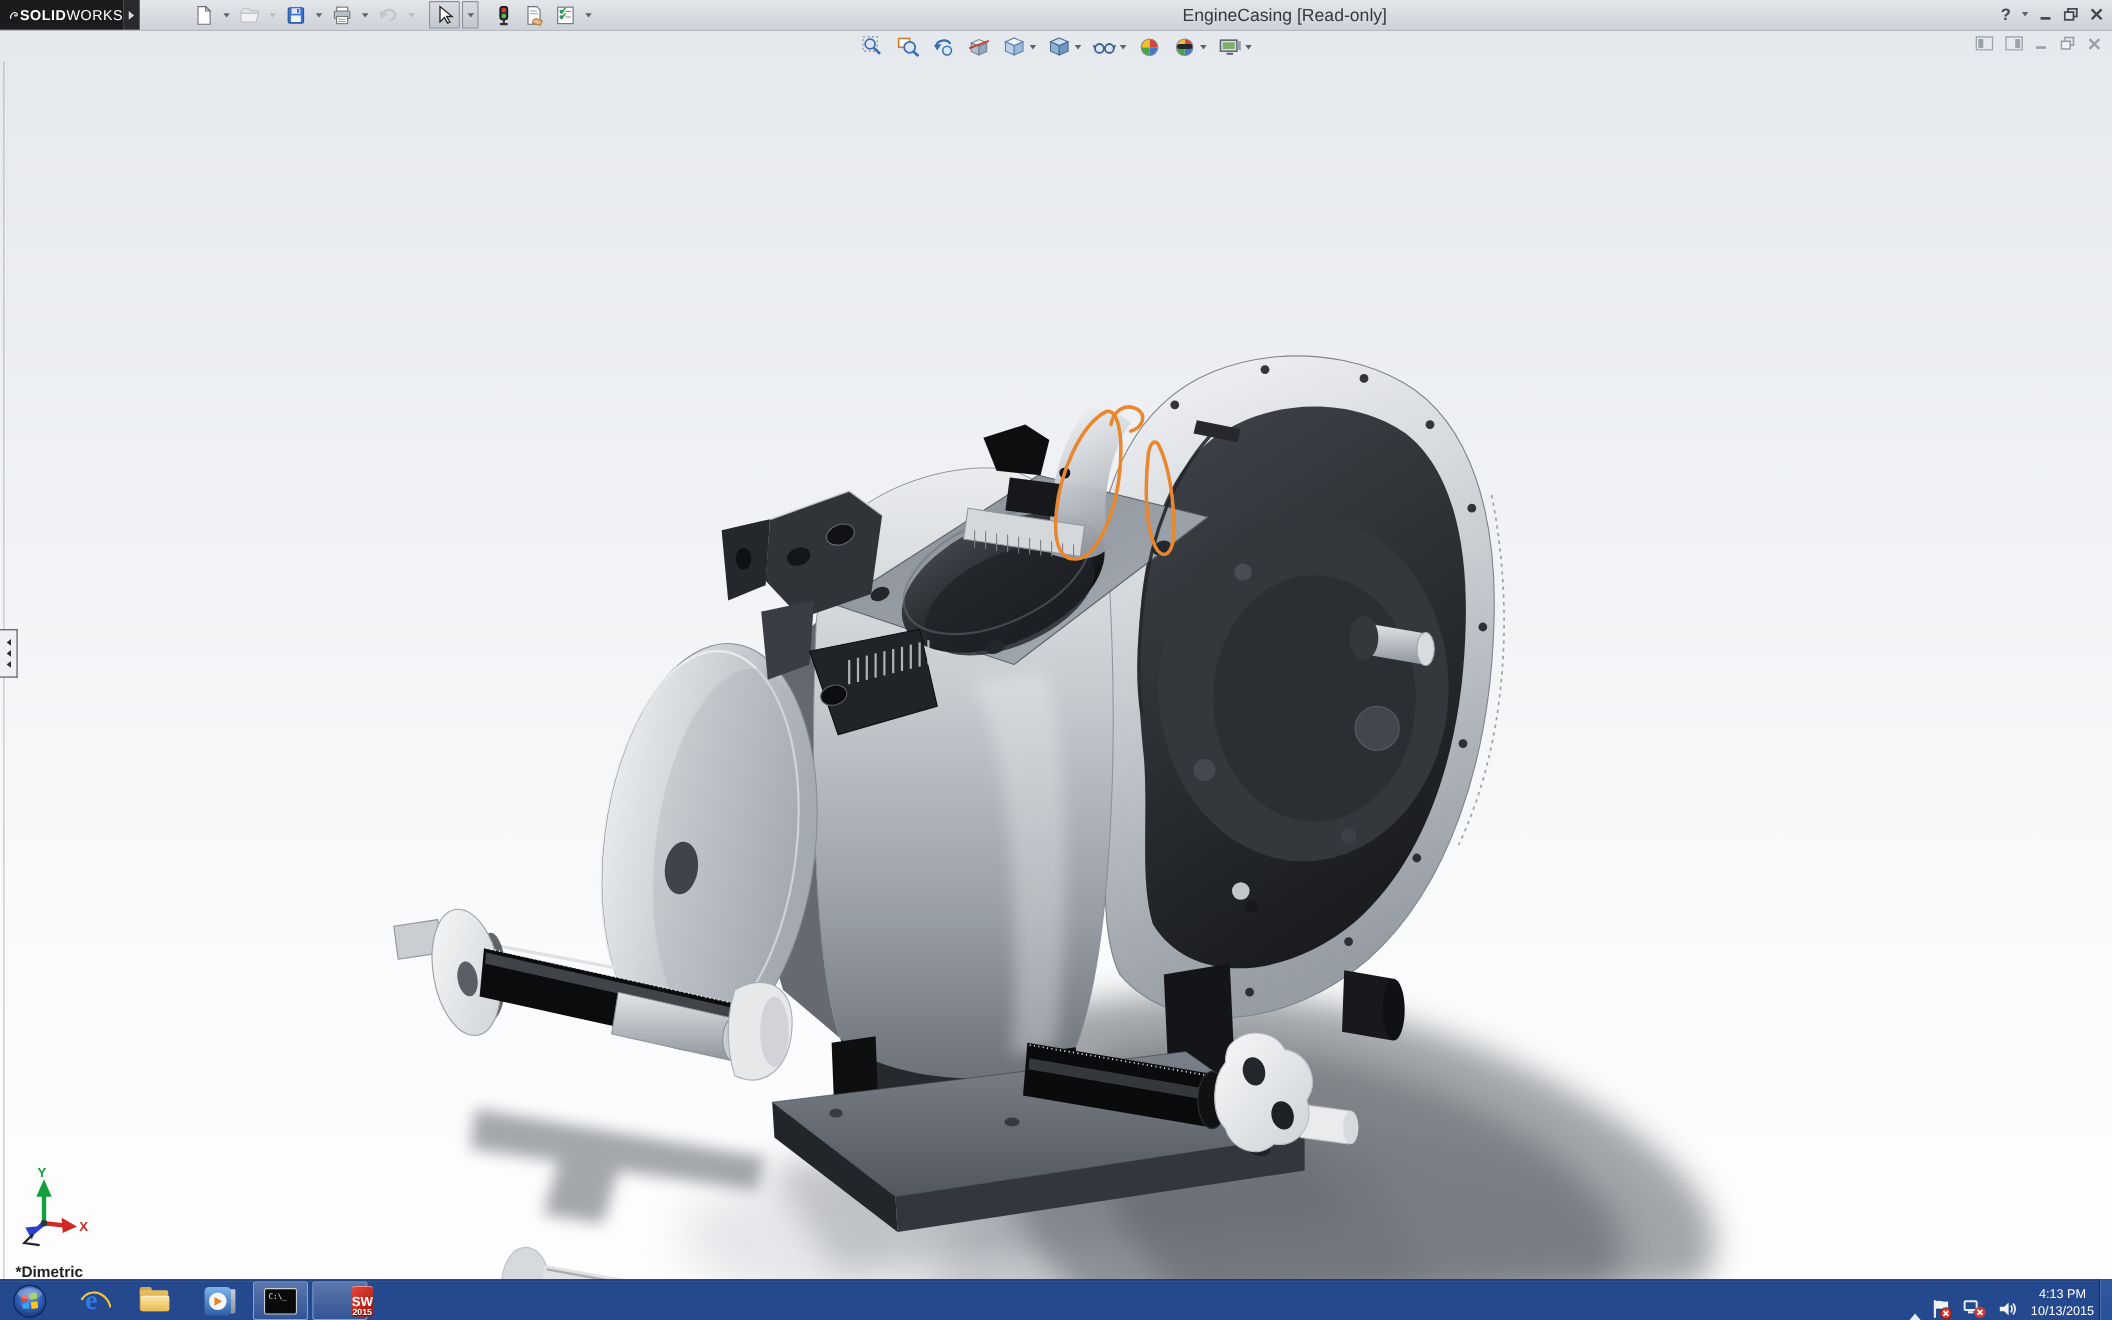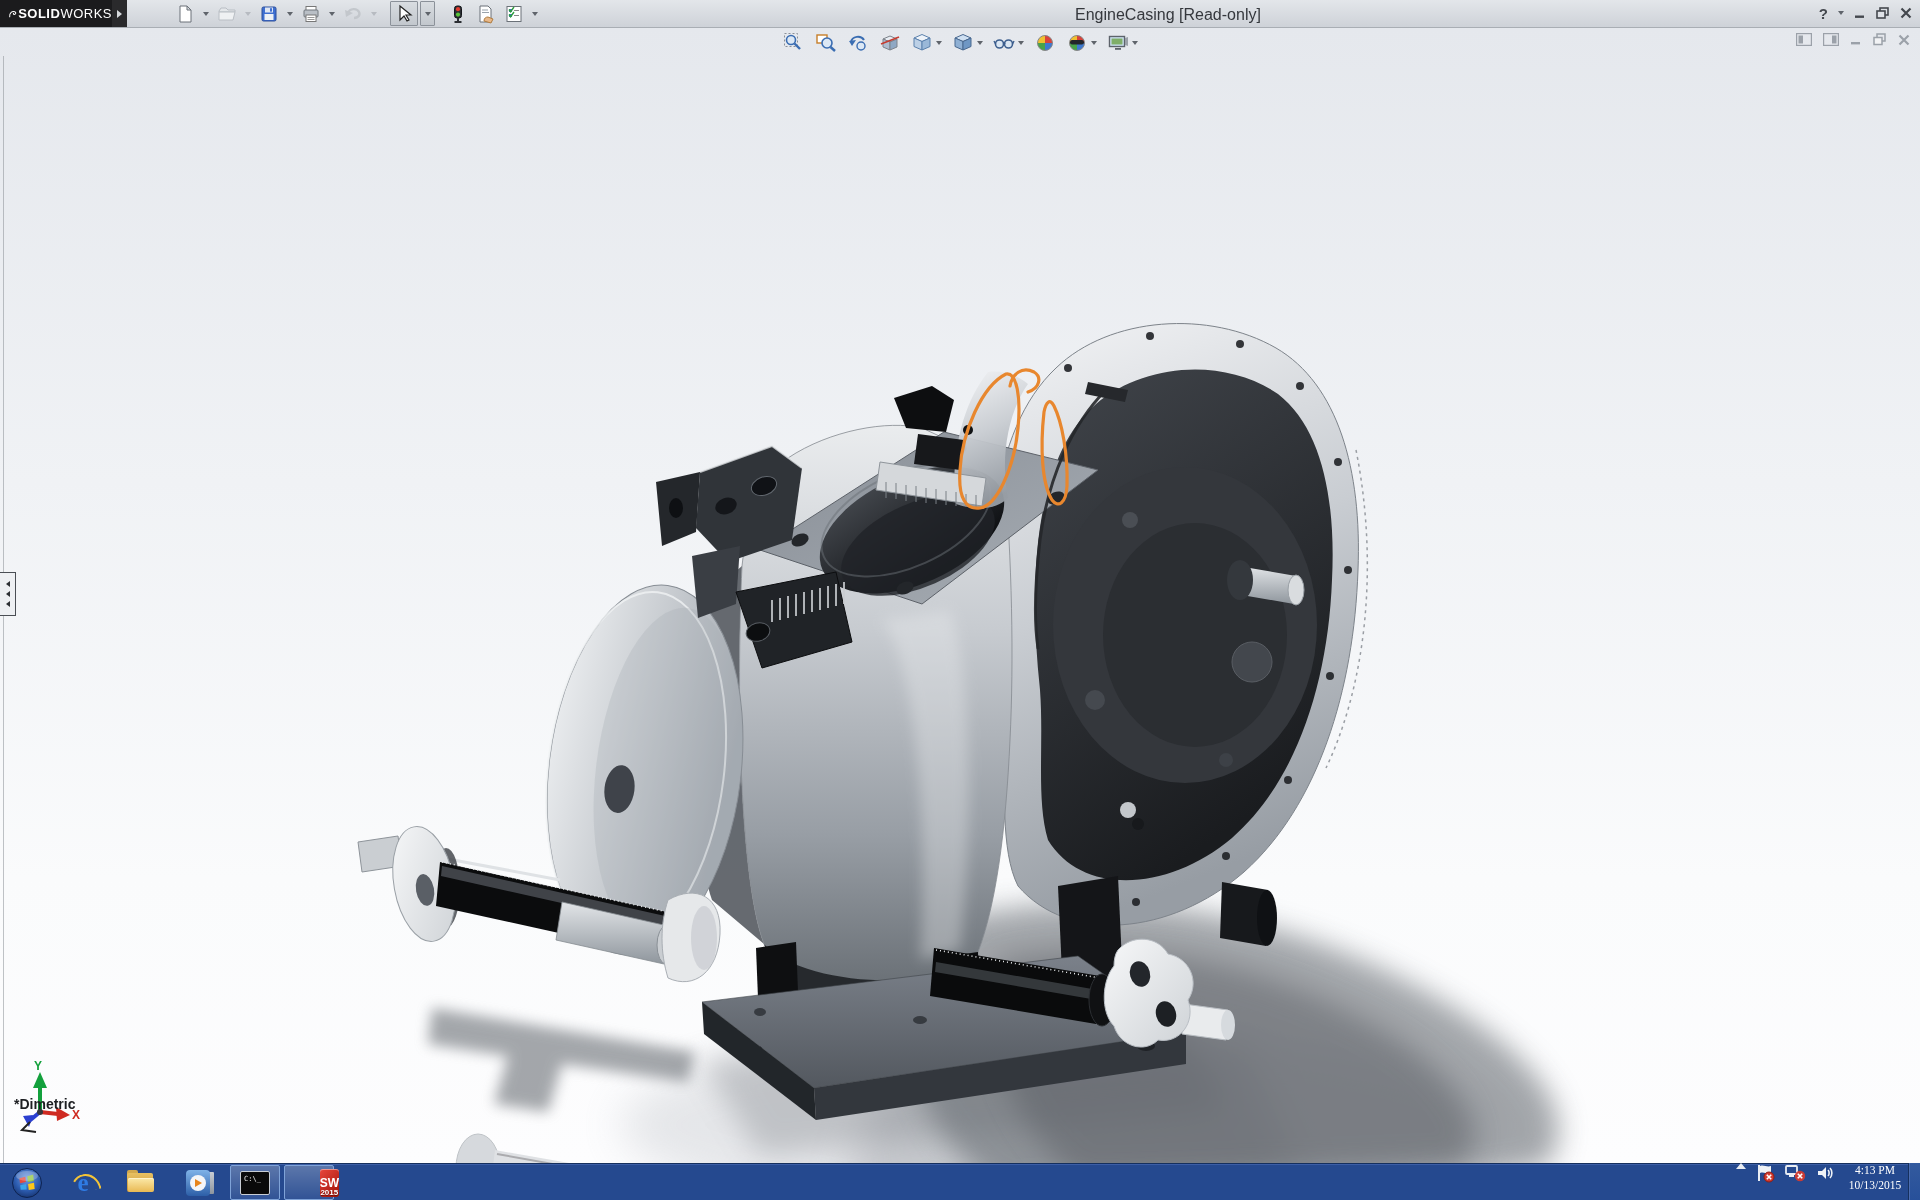--- a/index.html
+++ b/index.html
@@ -39,32 +39,32 @@
   .headsup-inner{display:flex;align-items:center;gap:6px;}
   .hitool{display:flex;align-items:center;gap:3px;padding:1px 2px;cursor:pointer;}
 
   
   .viewport-svg{position:absolute;left:0;top:0;z-index:1;}
   .collapsed-tab{position:absolute;left:0;top:572px;width:15px;height:42px;z-index:10;
     background:#eef0f3;border:1px solid #4a4e54;border-left:none;
     display:flex;flex-direction:column;align-items:center;justify-content:center;gap:4px;cursor:pointer;}
   .tri-l{width:0;height:0;border-top:3px solid transparent;border-bottom:3px solid transparent;border-right:4px solid #2c2f33;}
   .splitline{position:absolute;left:3px;top:56px;width:1px;height:1107px;background:#8d9197;opacity:.55;z-index:9;}
-  .dimetric{position:absolute;left:14px;top:1096px;font-size:14px;font-weight:bold;color:#1d1f22;z-index:5;}
+  .dimetric{position:absolute;left:14px;top:1148px;font-size:14px;font-weight:bold;color:#1d1f22;z-index:5;}
 
   
   .taskbar{position:absolute;left:0;top:1163px;width:1920px;height:37px;z-index:30;
     background:#25498f;border-top:1px solid #16305e;box-shadow:inset 0 1px 0 #3c5ea6;
     display:flex;align-items:center;}
   .tbtn{height:35px;display:flex;align-items:center;justify-content:center;cursor:pointer;box-sizing:border-box;}
   .tbtn.plain{width:58px;}
   .tbtn.pressed{width:50px;margin:0 2px;border:1px solid #7fa3d8;border-radius:2px;
     background:linear-gradient(rgba(255,255,255,.25),rgba(255,255,255,.06));}
   .startbtn{width:54px;height:35px;display:flex;align-items:center;justify-content:center;cursor:pointer;}
-  .tray{position:absolute;right:14px;top:1163px;height:37px;display:flex;align-items:flex-start;gap:9px;z-index:31;font-family:Liberation Serif, serif;}
+  .tray{position:absolute;right:14px;top:1163px;height:37px;display:flex;align-items:flex-end;gap:9px;z-index:31;}
   .tray-icon{display:flex;align-items:center;justify-content:center;cursor:pointer;}
   .tri-up{width:0;height:0;border-left:5px solid transparent;border-right:5px solid transparent;border-bottom:6px solid #e8ecf2;}
   .clock{display:flex;flex-direction:column;align-items:center;justify-content:center;color:#fff;
     font-size:11.5px;line-height:1.3;cursor:pointer;text-align:center;min-width:62px;}
   .showdesk{position:absolute;right:0;top:1163px;width:11px;height:37px;z-index:32;cursor:pointer;
     background:linear-gradient(#335a9e,#27509a);border-left:1px solid #16305e;box-shadow:inset 1px 0 0 #4a6cb0;}
 
   
   .ie-e{position:relative;width:26px;height:26px;display:flex;align-items:center;justify-content:center;}
   .ie-e .e{font-size:25px;font-weight:bold;color:#2f7be4;font-family:"Liberation Serif",serif;line-height:1;}

